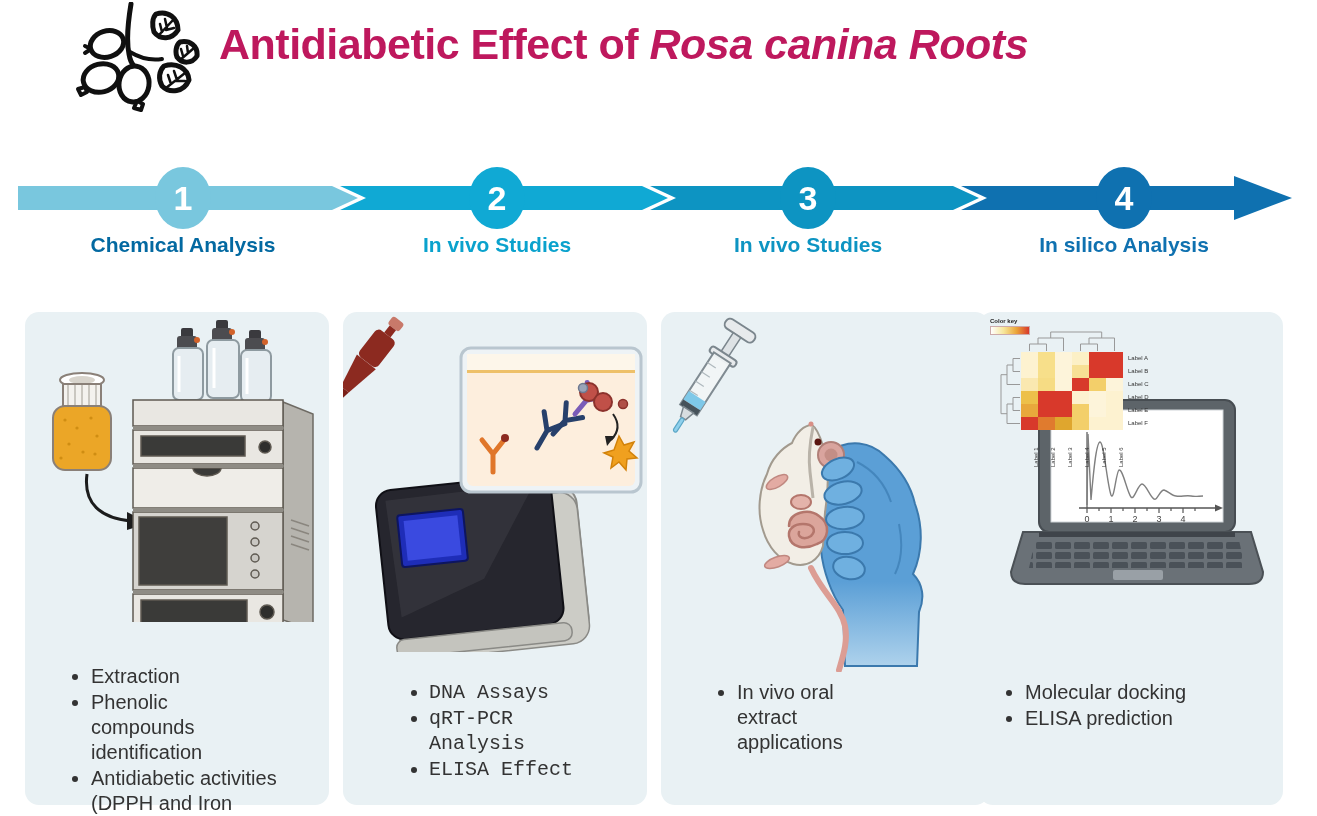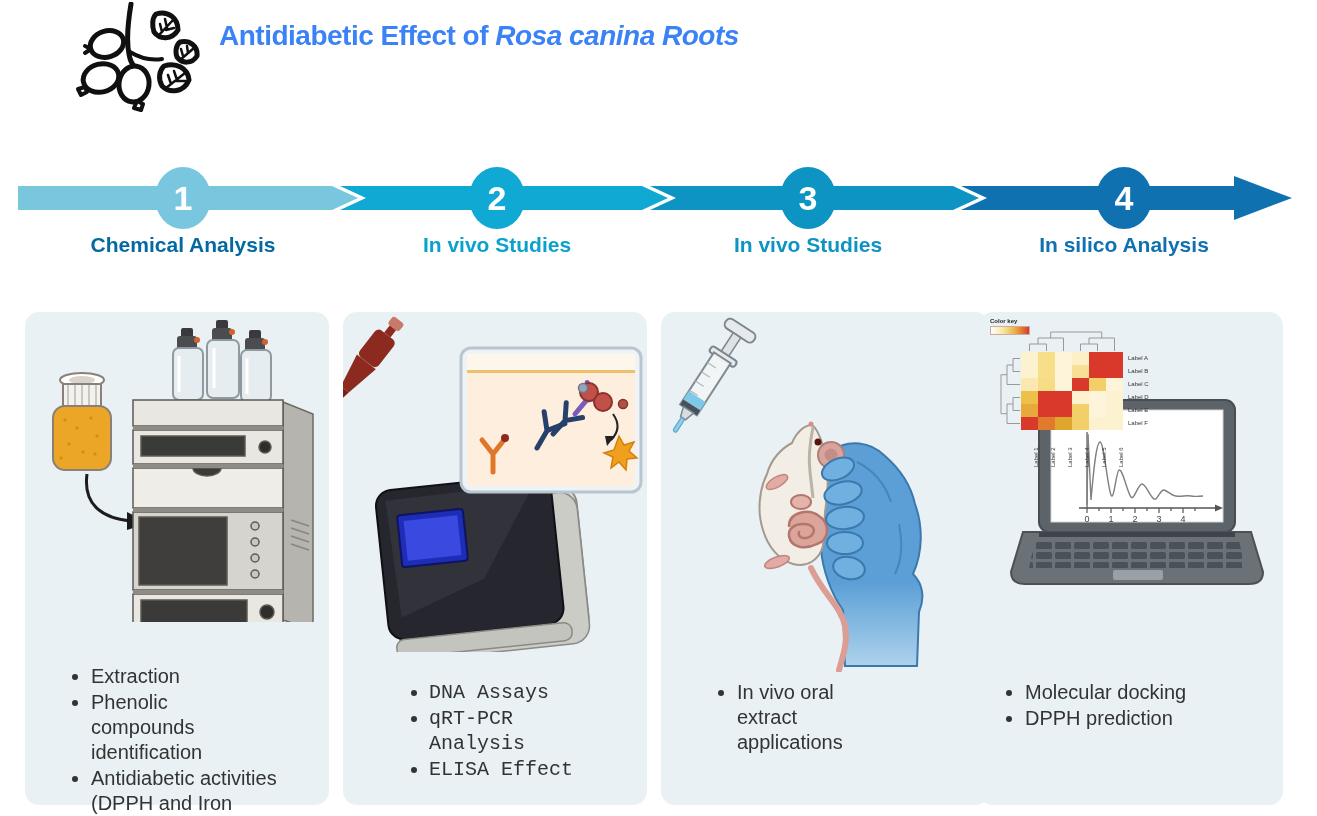--- a/index.html
+++ b/index.html
@@ -1,22 +1,22 @@
 <!DOCTYPE html>
 <html><head>
 <meta charset="utf-8">
 <style>
   html,body{margin:0;padding:0;background:#fff;}
   .stage{position:relative;width:1317px;height:816px;background:#ffffff;
          font-family:"Liberation Sans",sans-serif;overflow:hidden;}
 
   
   .hdr-icon{position:absolute;left:68px;top:2px;}
-  .title{position:absolute;left:219px;top:20px;font-size:28px;font-weight:bold;
-         color:#3b82f6;letter-spacing:-0.5px;white-space:nowrap;}
+  .title{position:absolute;left:219px;top:20px;font-size:43px;font-weight:bold;
+         color:#be185d;letter-spacing:-0.5px;white-space:nowrap;}
   .title .it{font-style:italic;}
 
   
   .tl-svg{position:absolute;left:0;top:163px;}
   .tl-num{font-weight:bold;fill:#ffffff;font-size:34px;font-family:"Liberation Sans",sans-serif;}
   .step-label{position:absolute;top:233px;width:300px;text-align:center;
               font-size:21px;font-weight:bold;}
 
   
   .card{position:absolute;top:312px;width:304px;height:493px;background:#e9f1f4;
@@ -448,17 +448,17 @@
       <span class="hm-collabel" style="left:46px;">Label 1</span>
       <span class="hm-collabel" style="left:63px;">Label 2</span>
       <span class="hm-collabel" style="left:80px;">Label 3</span>
       <span class="hm-collabel" style="left:97px;">Label 4</span>
       <span class="hm-collabel" style="left:114px;">Label 5</span>
       <span class="hm-collabel" style="left:131px;">Label 6</span>
     </div>
 
     <ul class="blist" style="top:368px;left:18px;padding-left:28px;width:240px;">
       <li>Molecular docking</li>
-      <li>DPPH prediction</li>
+      <li>ELISA prediction</li>
     </ul>
   </div>
 
 </div>
 
 </body></html>

